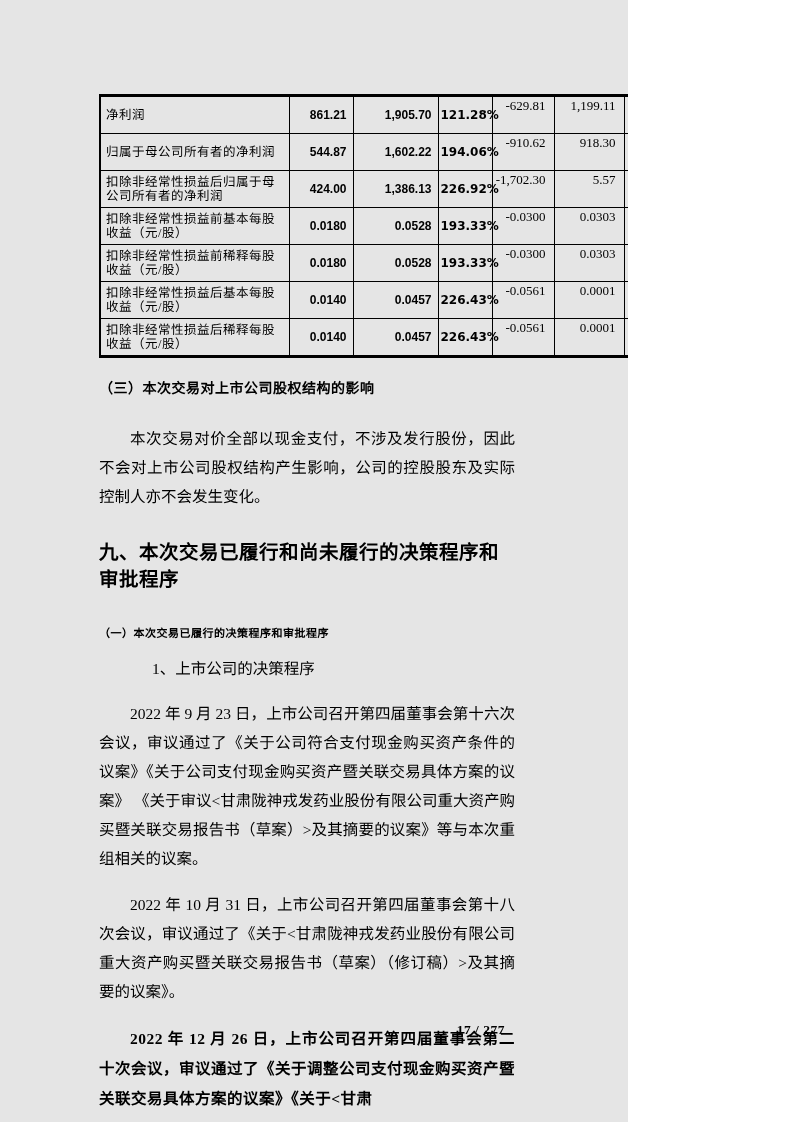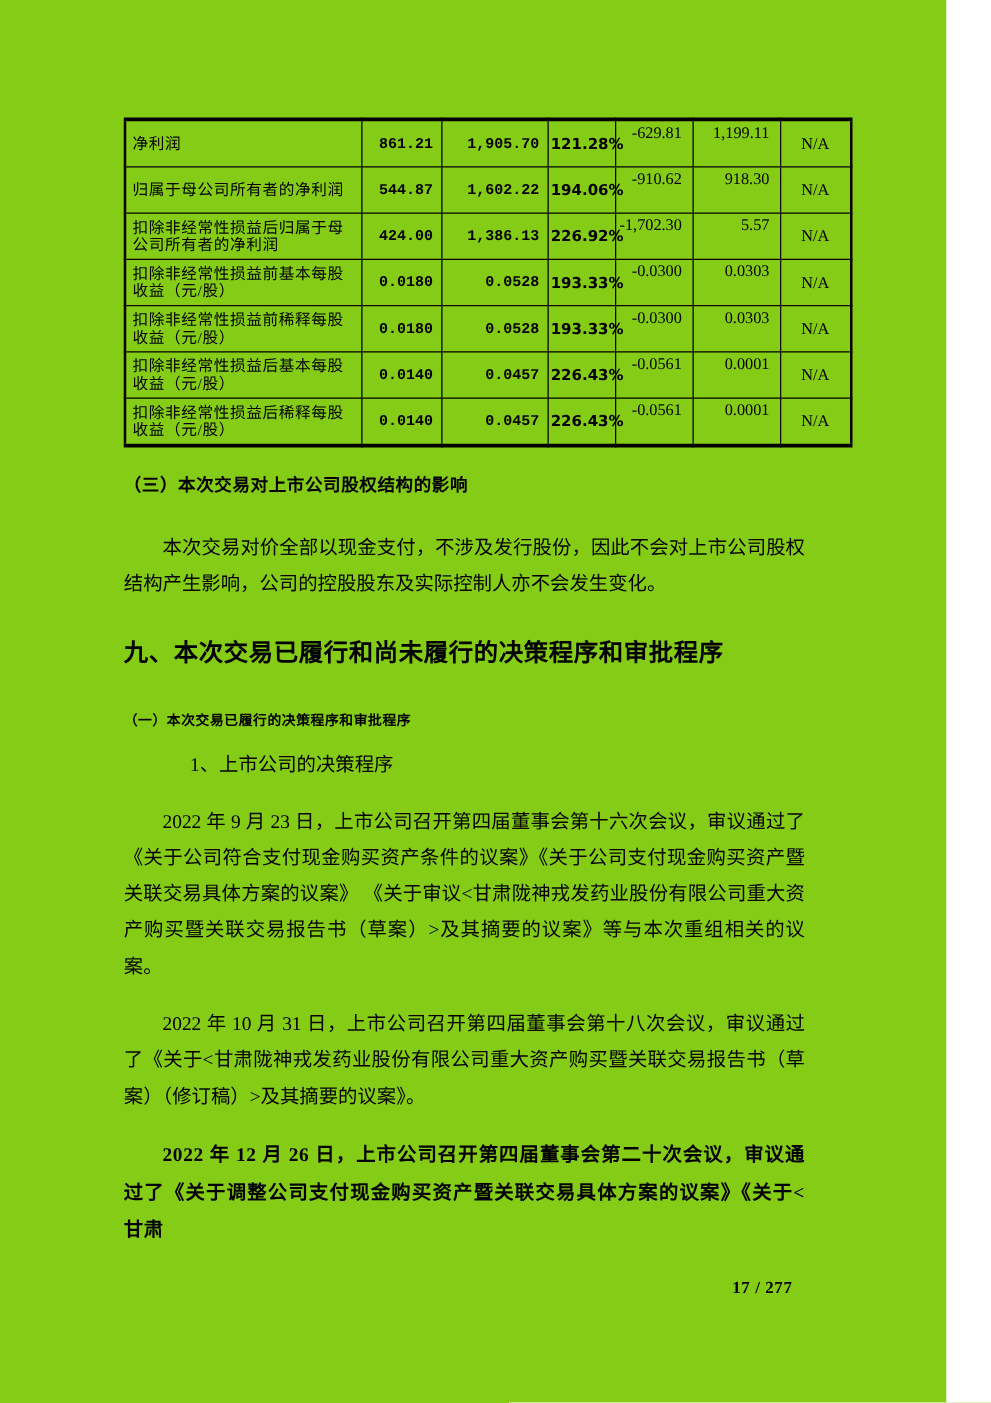--- a/index.html
+++ b/index.html
@@ -1,21 +1,21 @@
 <!DOCTYPE html>
 <html lang="zh-CN"><head>
 <meta charset="utf-8">
 <style>
   html, body { margin: 0; padding: 0; background: #ffffff; }
 
   .page {
     position: relative;
-    width: 757px;
+    width: 628px;
     height: 1122px;
-    background: #84cc16;
+    background: #e5e5e5;
     box-sizing: border-box;
     padding: 94px 113px 0 99px;
     font-family: "Liberation Serif", "DejaVu Serif", serif;
     color: #000000;
     overflow: hidden;
   }
 
   
   table.fin {
     width: 100%;
@@ -30,21 +30,21 @@
   tr.r-double td { height: 31px; }
 
   td.c-label {
     font-size: 12.5px;
     line-height: 14.5px;
     letter-spacing: 0.5px;
     padding: 1px 5px;
     text-align: left;
   }
   td.c-boldnum {
-    font-family: Liberation Mono, monospace;
+    font-family: Liberation Sans, sans-serif;
     font-weight: 700;
     font-size: 12px;
     text-align: right;
     padding: 1px 6px 1px 2px;
     white-space: nowrap;
   }
   td.c-pct {
     font-family: "DejaVu Sans", "Liberation Sans", sans-serif;
     font-weight: 700;
     font-size: 12px;

